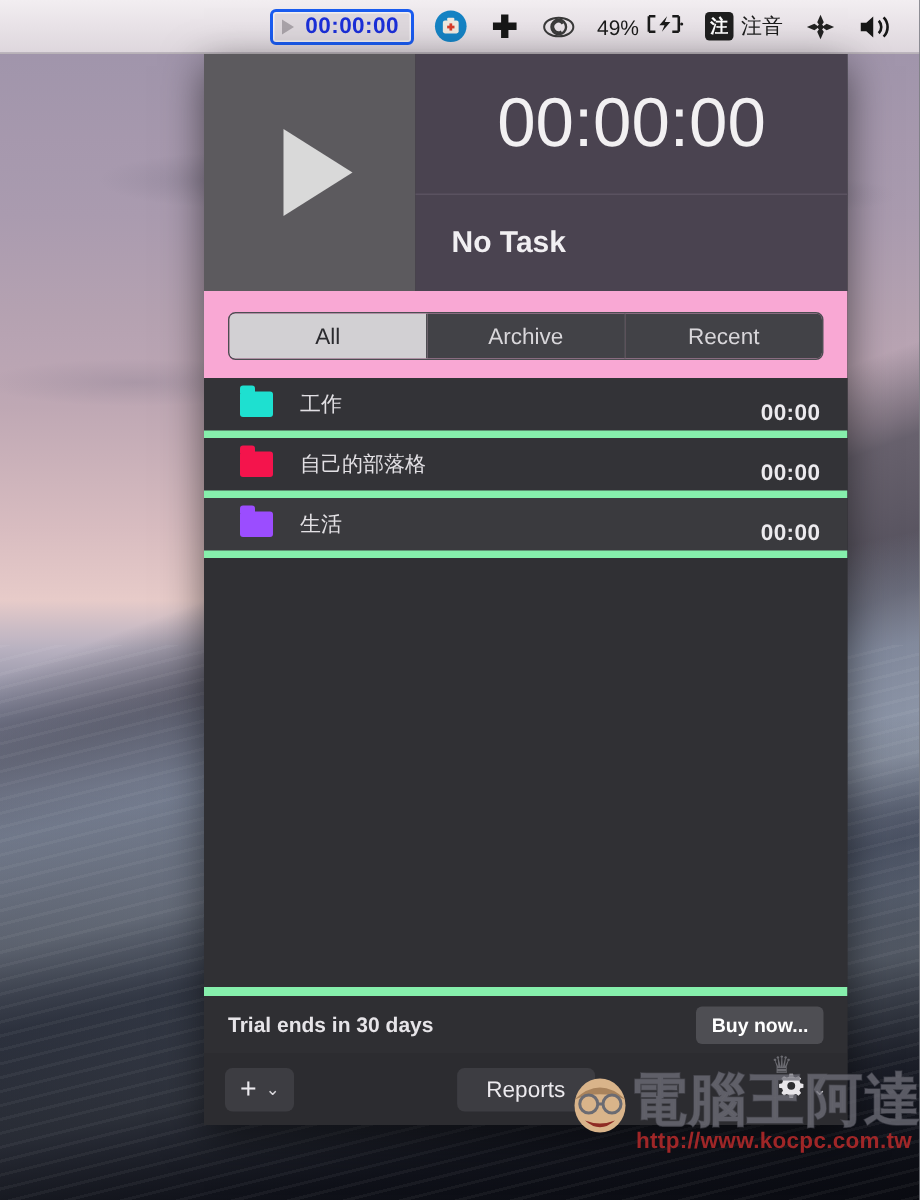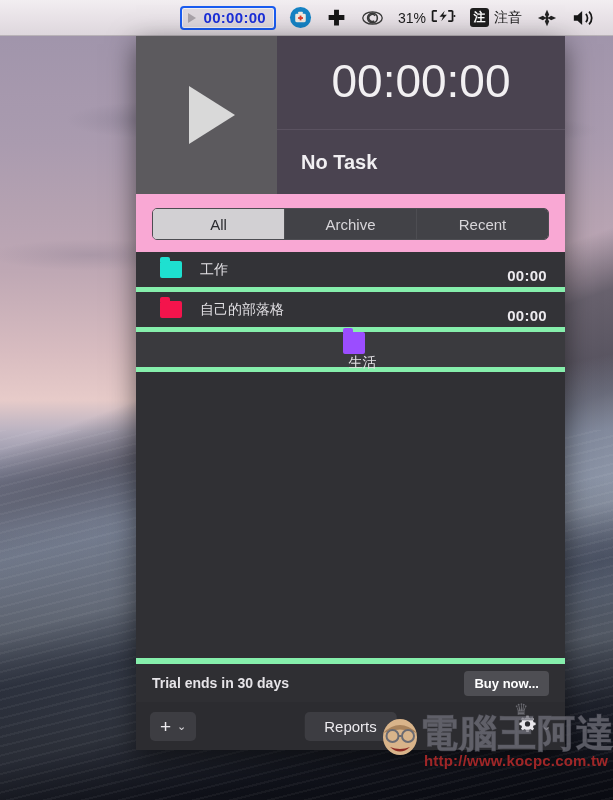--- a/index.html
+++ b/index.html
@@ -180,21 +180,21 @@
   .seg.active { background: #d2d0d3; color: #2b2b2f; }
 
   
   #list { background: #303034; }
   .row {
     display: flex; align-items: center;
     height: 40px; padding: 0 18px 0 24px;
     border-bottom: 5px solid #86efac;
     cursor: pointer;
   }
-  .row.alt { background: #3a3a3e; flex-direction: column; }
+  .row.alt { background: #3a3a3e; }
   .row.plain { background: #333337; }
   .folder {
     width: 22px; height: 17px; border-radius: 2px; flex: 0 0 22px;
     position: relative;
   }
   .folder::before {
     content: ""; position: absolute; left: 0; top: -4px;
     width: 10px; height: 5px; border-radius: 2px 2px 0 0;
     background: inherit;
   }
@@ -307,21 +307,21 @@
 
     <div class="mb-item mb-icon">
       <svg width="23" height="20" viewBox="0 0 26 20">
         <ellipse cx="13" cy="10" rx="11" ry="7" fill="none" stroke="#3a3a3a" stroke-width="1.5"></ellipse>
         <ellipse cx="13" cy="10" rx="5.5" ry="5.5" fill="none" stroke="#3a3a3a" stroke-width="1.8"></ellipse>
         <path d="M16 7.5 a4 4 0 1 0 -1 5.8" fill="none" stroke="#3a3a3a" stroke-width="1.8"></path>
       </svg>
     </div>
 
     <div class="mb-item" id="mb-battery">
-      <span>31%</span>
+      <span>49%</span>
       <span>
         <svg width="26" height="16" viewBox="0 0 30 16">
           <path d="M3 2 h5 M3 2 v12 M3 14 h5" fill="none" stroke="#1b1b1b" stroke-width="2"></path>
           <path d="M26 2 h-5 M26 2 v12 M26 14 h-5" fill="none" stroke="#1b1b1b" stroke-width="2"></path>
           <path d="M17 2 l-6 7 h4 l-2 5 6.5 -7.5 h-4.2 z" fill="#1b1b1b"></path>
           <circle cx="28.2" cy="8" r="1.2" fill="#1b1b1b"></circle>
         </svg>
       </span>
     </div>
 

